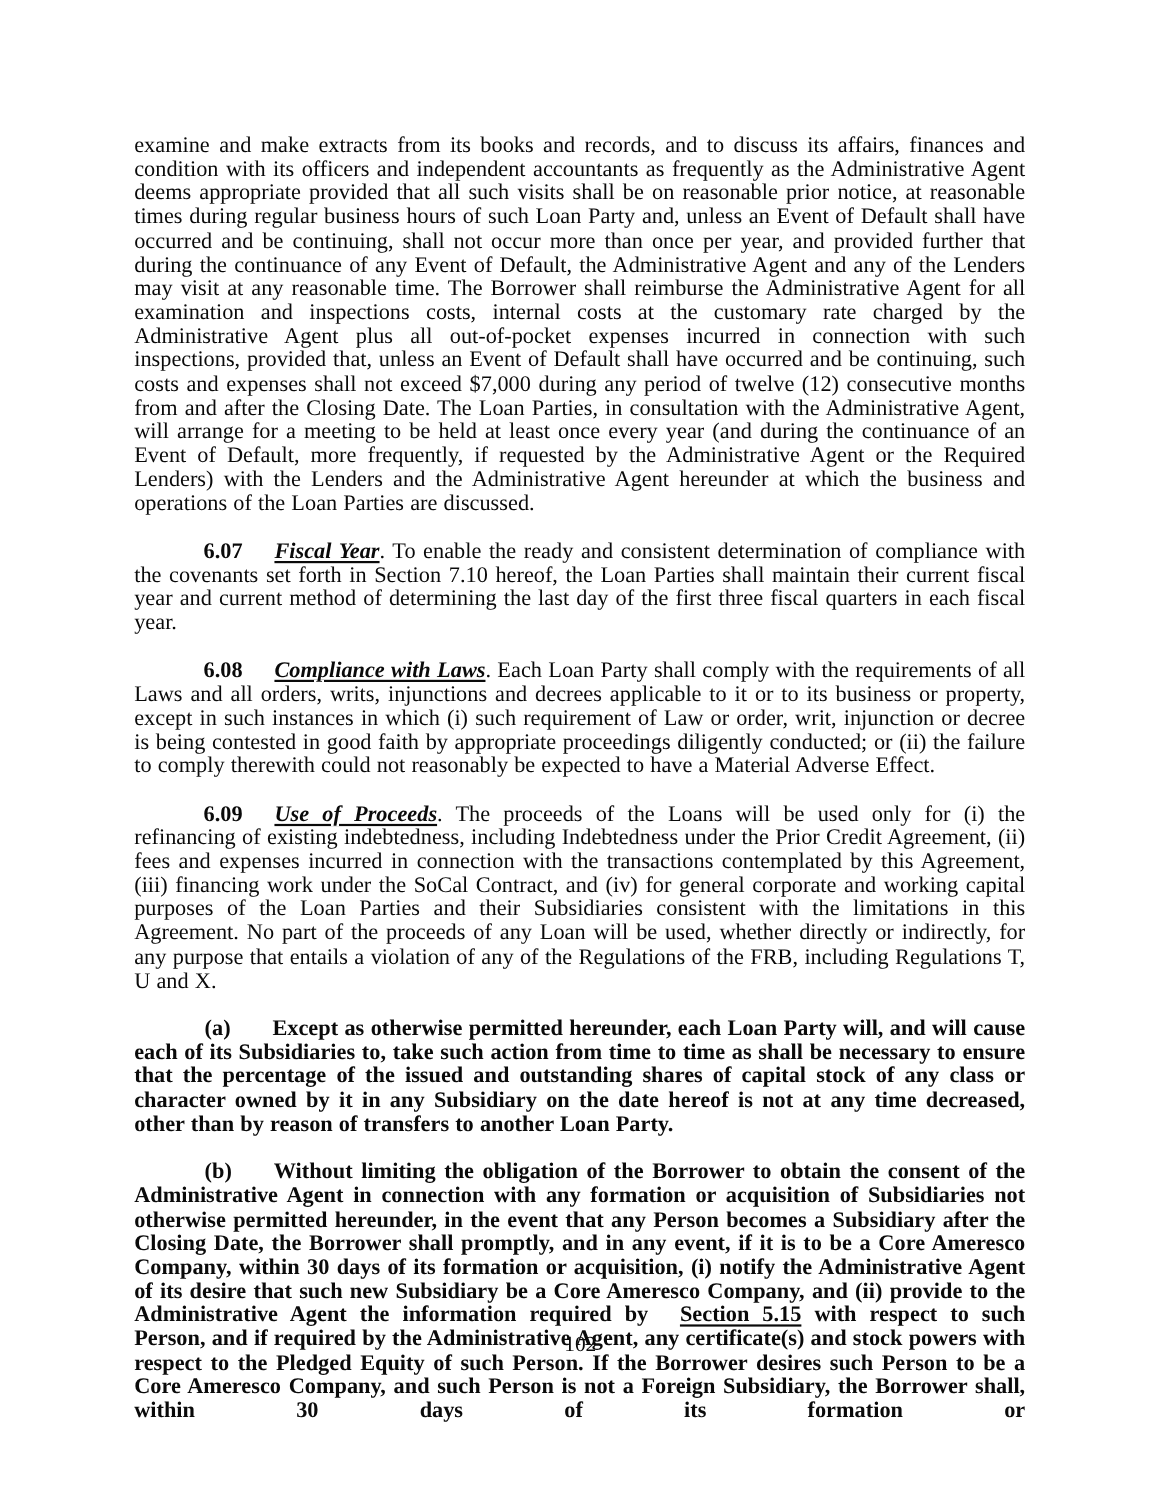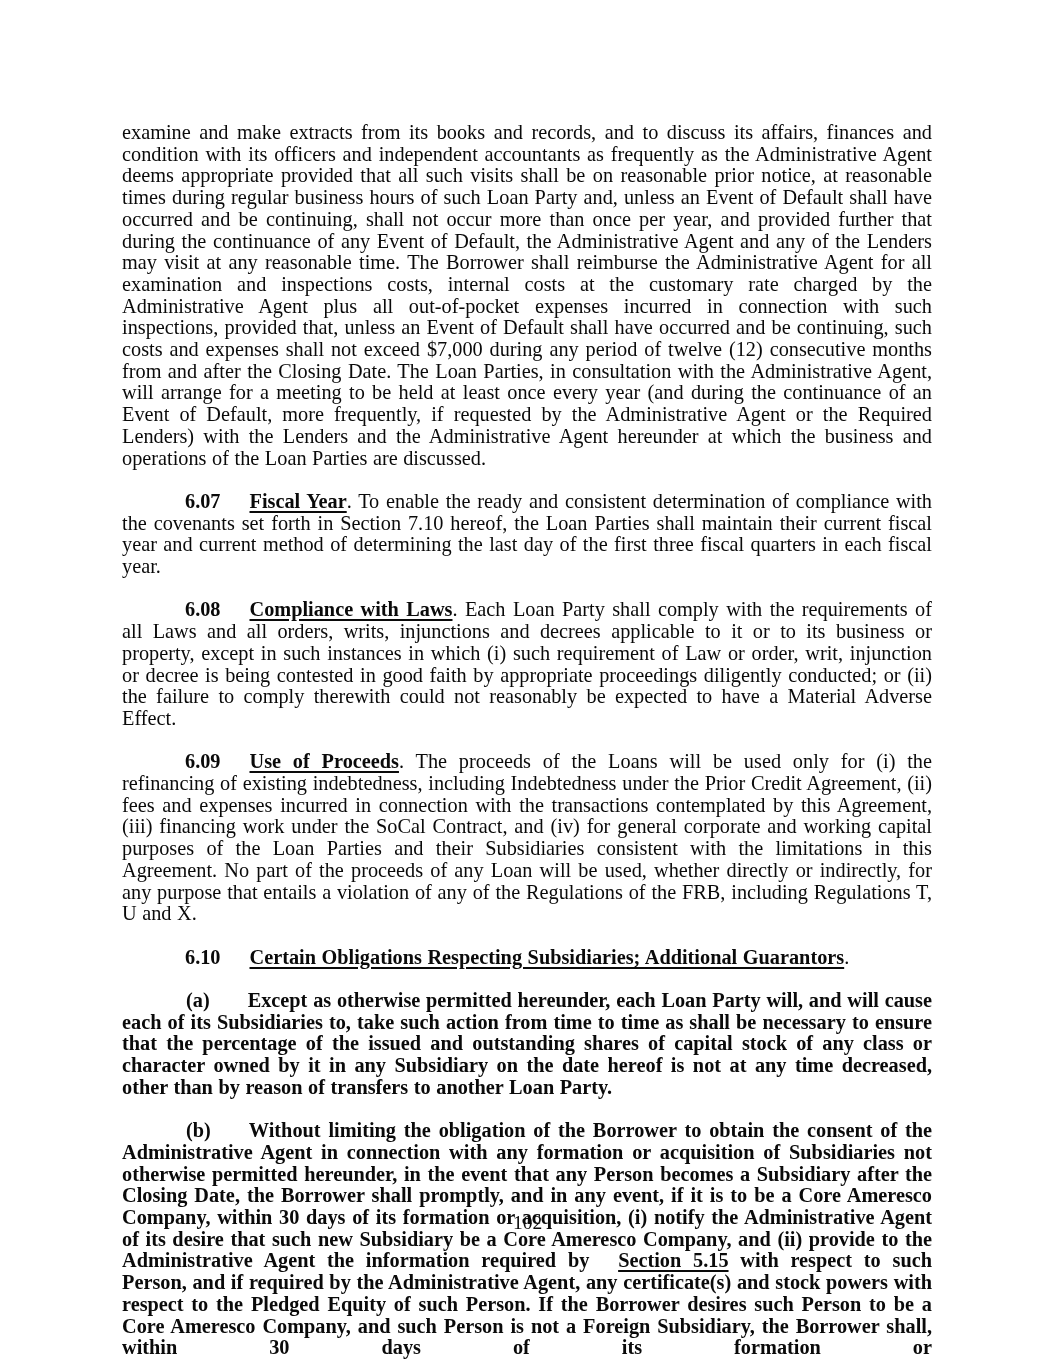--- a/index.html
+++ b/index.html
@@ -44,20 +44,21 @@
     text-decoration: underline;
     text-underline-offset: 3px;
     text-decoration-thickness: 1.5px;
     margin-left: 17px;
   }
   .seg-bold-underline {
     font-weight: bold;
     text-decoration: underline;
     text-underline-offset: 3px;
     text-decoration-thickness: 2px;
+    font-style: italic;
   }
   .tab {
     display: inline-block;
     width: 29px;
   }
   .ptype-sub .tab, .ptype-sub-cont .tab { width: 38px; }
 
   .footer {
     position: absolute;
     top: 1212px;
@@ -70,18 +71,17 @@
 </style>
 </head>
 <body>
 
 <div class="page">
   <div class="content">
       <p class="para ptype-body"><span class="seg-normal">examine and make extracts from its books and records, and to discuss its affairs, finances and condition with its officers and independent accountants as frequently as the Administrative Agent deems appropriate provided that all such visits shall be on reasonable prior notice, at reasonable times during regular business hours of such Loan Party and, unless an Event of Default shall have occurred and be continuing, shall not occur more than once per year, and </span><span class="seg-italic">provided further</span><span class="seg-normal"> that during the continuance of any Event of Default, the Administrative Agent and any of the Lenders may visit at any reasonable time.  The Borrower shall reimburse the Administrative Agent for all examination and inspections costs, internal costs at the customary rate charged by the Administrative Agent plus all out-of-pocket expenses incurred in connection with such inspections, </span><span class="seg-italic">provided</span><span class="seg-normal"> that, unless an Event of Default shall have occurred and be continuing, such costs and expenses shall not exceed $7,000 during any period of twelve (12) consecutive months from and after the Closing Date.  The Loan Parties, in consultation with the Administrative Agent, will arrange for a meeting to be held at least once every year (and during the continuance of an Event of Default, more frequently, if requested by the Administrative Agent or the Required Lenders) with the Lenders and the Administrative Agent hereunder at which the business and operations of the Loan Parties are discussed.</span></p>
       <p class="para ptype-section"><span class="seg-bold">6.07</span><span class="tab"></span><span class="seg-bold-underline">Fiscal Year</span><span class="seg-normal">.  To enable the ready and consistent determination of compliance with the covenants set forth in Section 7.10 hereof, the Loan Parties shall maintain their current fiscal year and current method of determining the last day of the first three fiscal quarters in each fiscal year.</span></p>
       <p class="para ptype-section"><span class="seg-bold">6.08</span><span class="tab"></span><span class="seg-bold-underline">Compliance with Laws</span><span class="seg-normal">. Each Loan Party shall comply with the requirements of all Laws and all orders, writs, injunctions and decrees applicable to it or to its business or property, except in such instances in which (i) such requirement of Law or order, writ, injunction or decree is being contested in good faith by appropriate proceedings diligently conducted; or (ii) the failure to comply therewith could not reasonably be expected to have a Material Adverse Effect.</span></p>
       <p class="para ptype-section"><span class="seg-bold">6.09</span><span class="tab"></span><span class="seg-bold-underline">Use of Proceeds</span><span class="seg-normal">.  The proceeds of the Loans will be used only for (i) the refinancing of existing indebtedness, including Indebtedness under the Prior Credit Agreement, (ii) fees and expenses incurred in connection with the transactions contemplated by this Agreement, (iii) financing work under the SoCal Contract, and (iv) for general corporate and working capital purposes of the Loan Parties and their Subsidiaries consistent with the limitations in this Agreement.  No part of the proceeds of any Loan will be used, whether directly or indirectly, for any purpose that entails a violation of any of the Regulations of the FRB, including Regulations T, U and X.</span></p>
-      <p class="para ptype-section"><span class="seg-bold">6.10</span><span class="tab"></span><span class="seg-bold-underline">Certain Obligations Respecting Subsidiaries; Additional Guarantors</span><span class="seg-normal">.</span></p>
       <p class="para ptype-sub"><span class="seg-normal">(a)</span><span class="tab"></span><span class="seg-normal">Except as otherwise permitted hereunder, each Loan Party will, and will cause each of its Subsidiaries to, take such action from time to time as shall be necessary to ensure that the percentage of the issued and outstanding shares of capital stock of any class or character owned by it in any Subsidiary on the date hereof is not at any time decreased, other than by reason of transfers to another Loan Party.</span></p>
       <p class="para ptype-sub-cont"><span class="seg-normal">(b)</span><span class="tab"></span><span class="seg-normal">Without limiting the obligation of the Borrower to obtain the consent of the Administrative Agent in connection with any formation or acquisition of Subsidiaries not otherwise permitted hereunder, in the event that any Person becomes a Subsidiary after the Closing Date, the Borrower shall promptly, and in any event, if it is to be a Core Ameresco Company, within 30 days of its formation or acquisition, (i) notify the Administrative Agent of its desire that such new Subsidiary be a Core Ameresco Company, and (ii) provide to the Administrative Agent the information required by </span><span class="seg-underline">Section 5.15</span><span class="seg-normal"> with respect to such Person, and if required by the Administrative Agent, any certificate(s) and stock powers with respect to the Pledged Equity of such Person.  If the Borrower desires such Person to be a Core Ameresco Company, and such Person is not a Foreign Subsidiary, the Borrower shall, within 30 days of its formation or</span></p>
     </div>
   <div class="footer">102</div>
 </div>
 
 </body></html>

